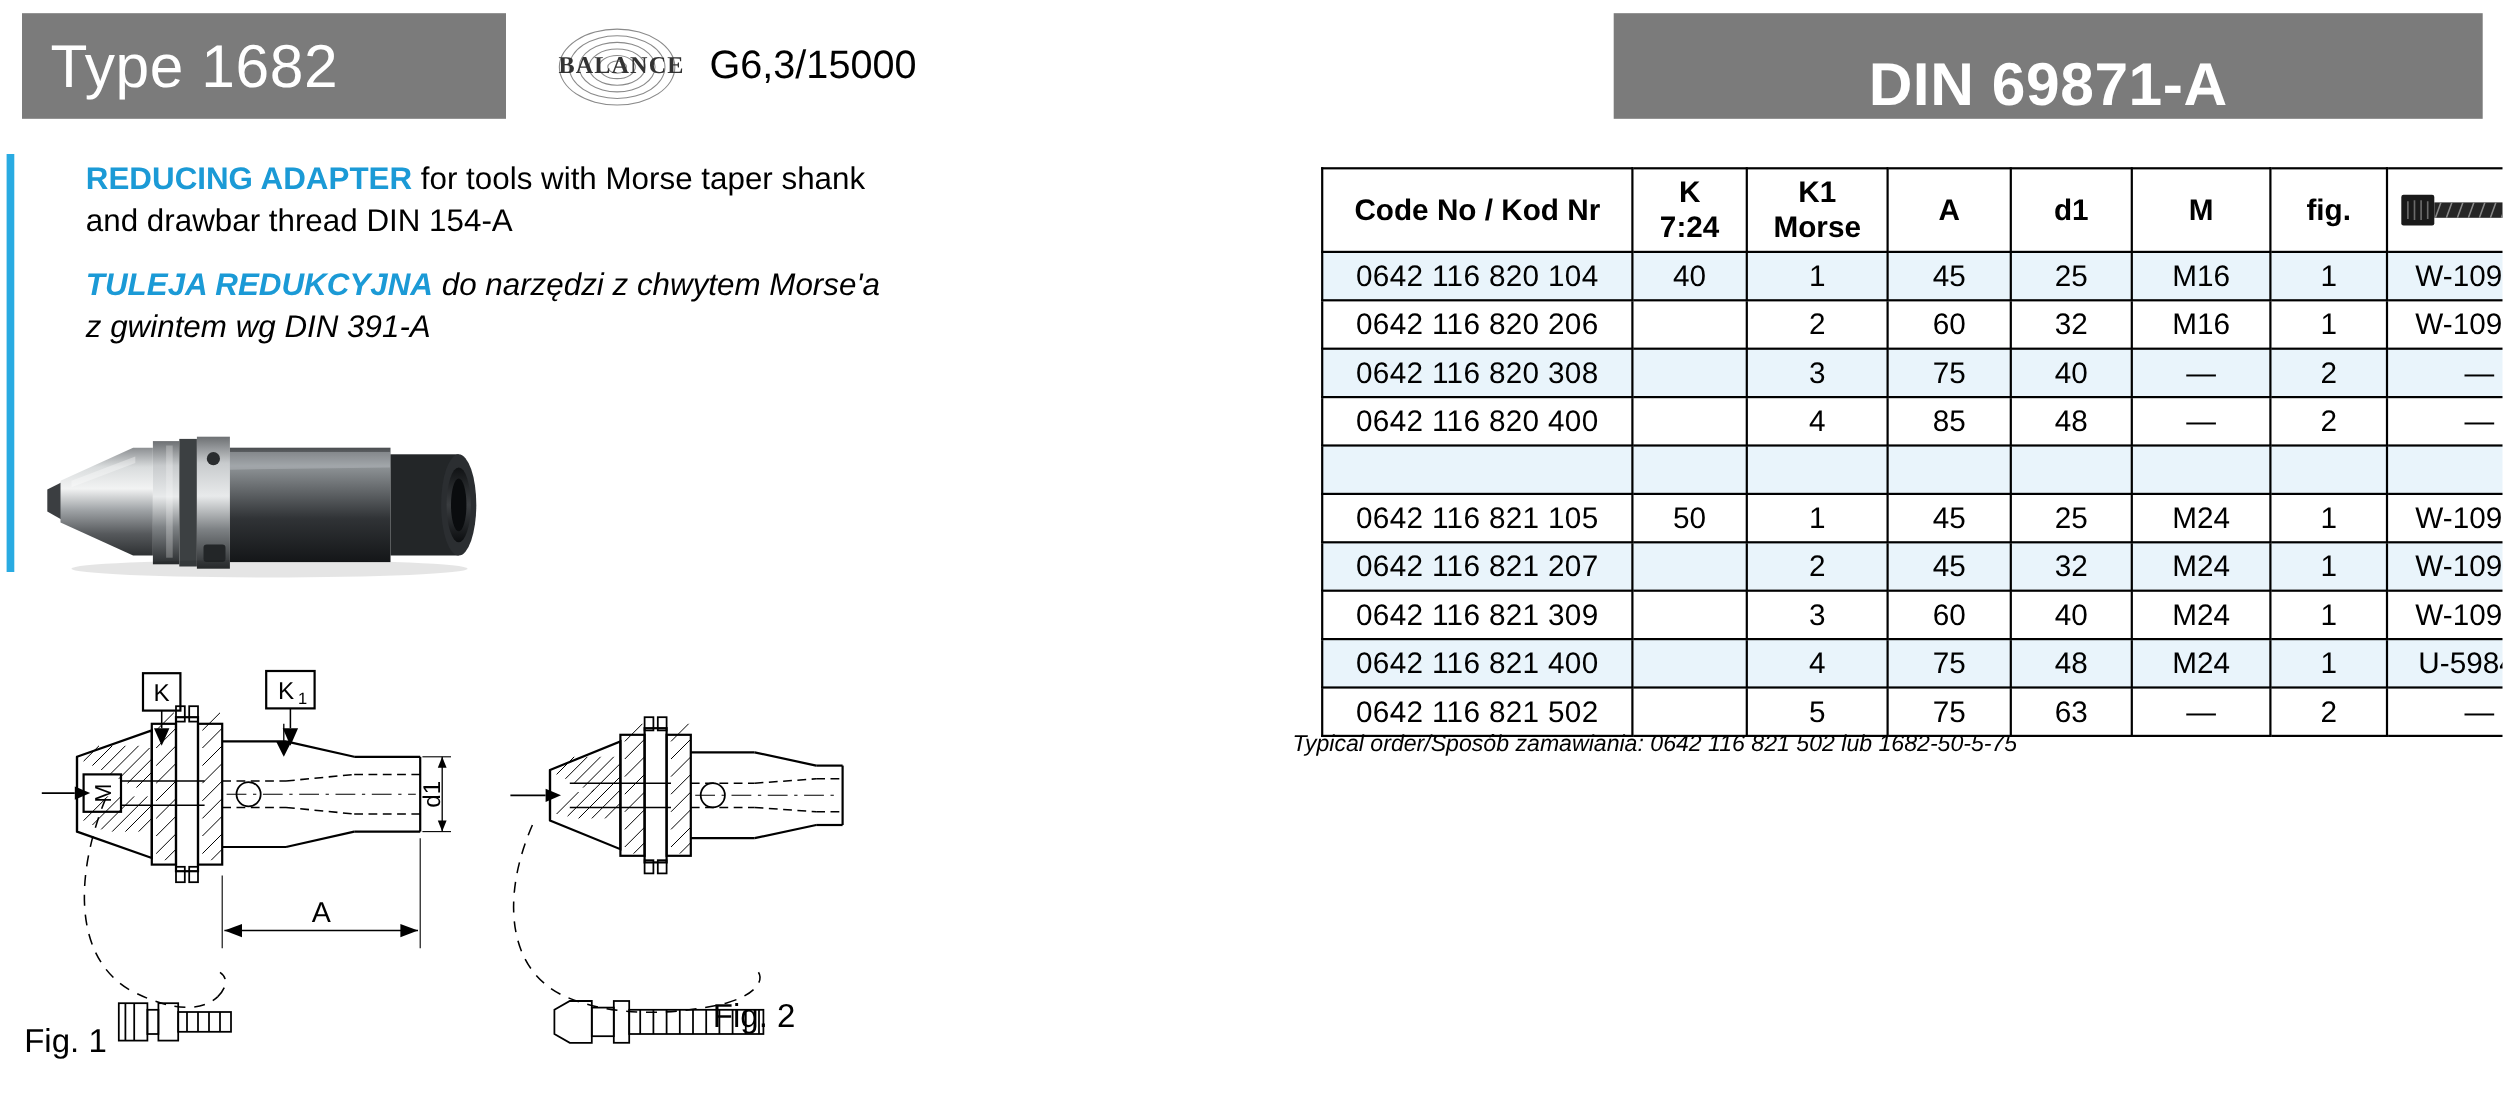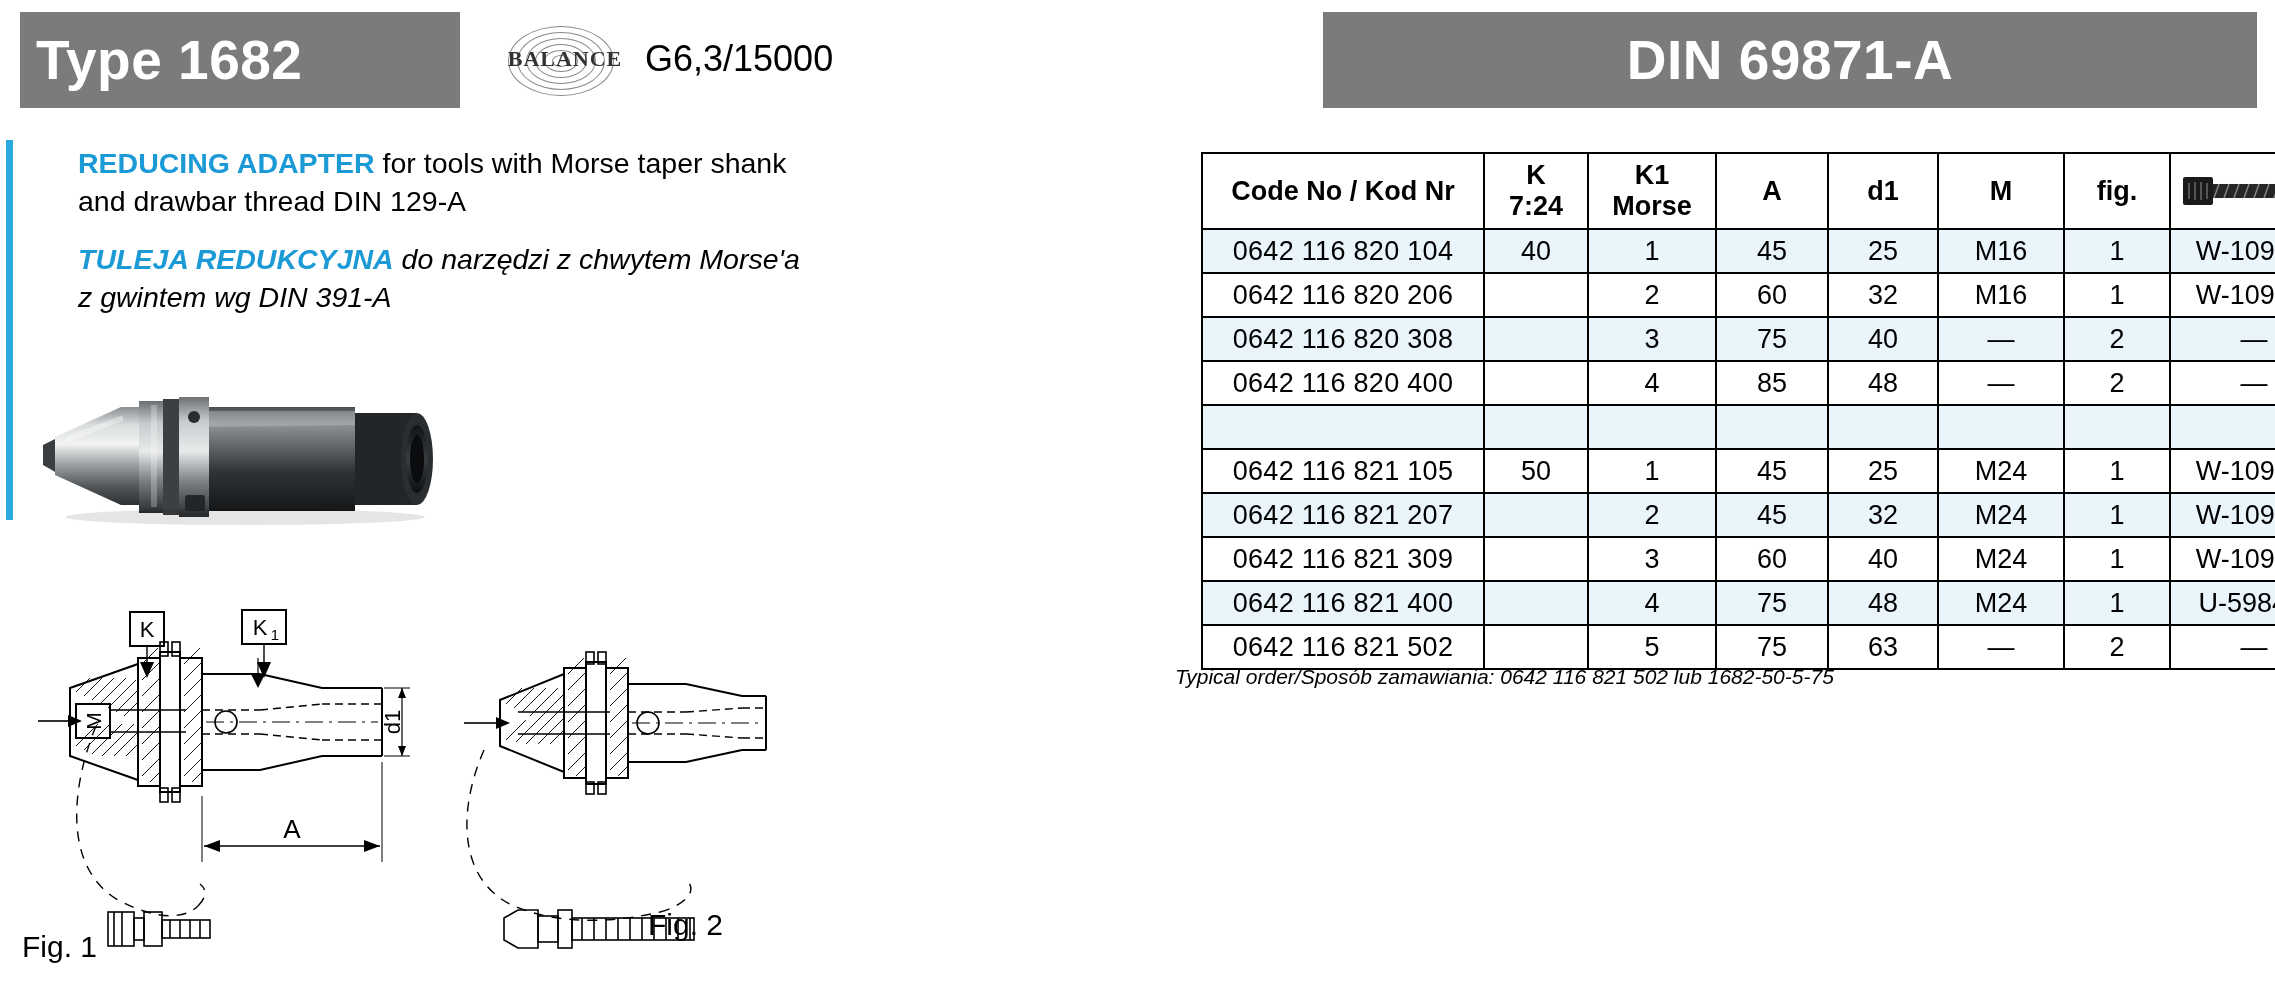--- a/index.html
+++ b/index.html
@@ -26,31 +26,31 @@
     position: absolute;
     left: 20px; top: 12px;
     width: 440px; height: 96px;
     background: #7b7b7b;
     display: flex;
     align-items: center;
   }
   .type-badge span {
     color: #fff;
     font-size: 55px;
-    font-weight: bold;
-    padding-left: 16px;
+    font-weight: normal;
+    padding-left: 26px;
     letter-spacing: 0.5px;
   }
   .din-badge {
     position: absolute;
     right: 18px; top: 12px;
-    width: 934px; height: 96px;
+    width: 790px; height: 96px;
     background: #7b7b7b;
     display: flex;
-    align-items: center;
+    align-items: flex-end;
     justify-content: center;
   }
   .din-badge span {
     color: #fff;
     font-size: 55px;
     font-weight: bold;
     letter-spacing: 0.5px;
   }
   .balance-logo {
     position: absolute;
@@ -208,21 +208,21 @@
 
   <div class="din-badge">
     <span>DIN 69871-A</span>
   </div>
 </div>
 
 <div class="left-bar"></div>
 
 <div class="desc desc1">
   <span class="hl">REDUCING  ADAPTER</span><span> for tools with Morse taper shank</span><br>
-  <span>and drawbar thread  DIN 129-A</span>
+  <span>and drawbar thread  DIN 154-A</span>
 </div>
 
 <div class="desc desc2">
   <span class="hl">TULEJA REDUKCYJNA</span><span> do narzędzi z chwytem Morse'a</span><br>
   <span>z gwintem wg DIN 391-A</span>
 </div>
 
 <div class="photo">
 <svg width="600" height="235" viewBox="0 0 600 235" xmlns="http://www.w3.org/2000/svg">
   <defs>

